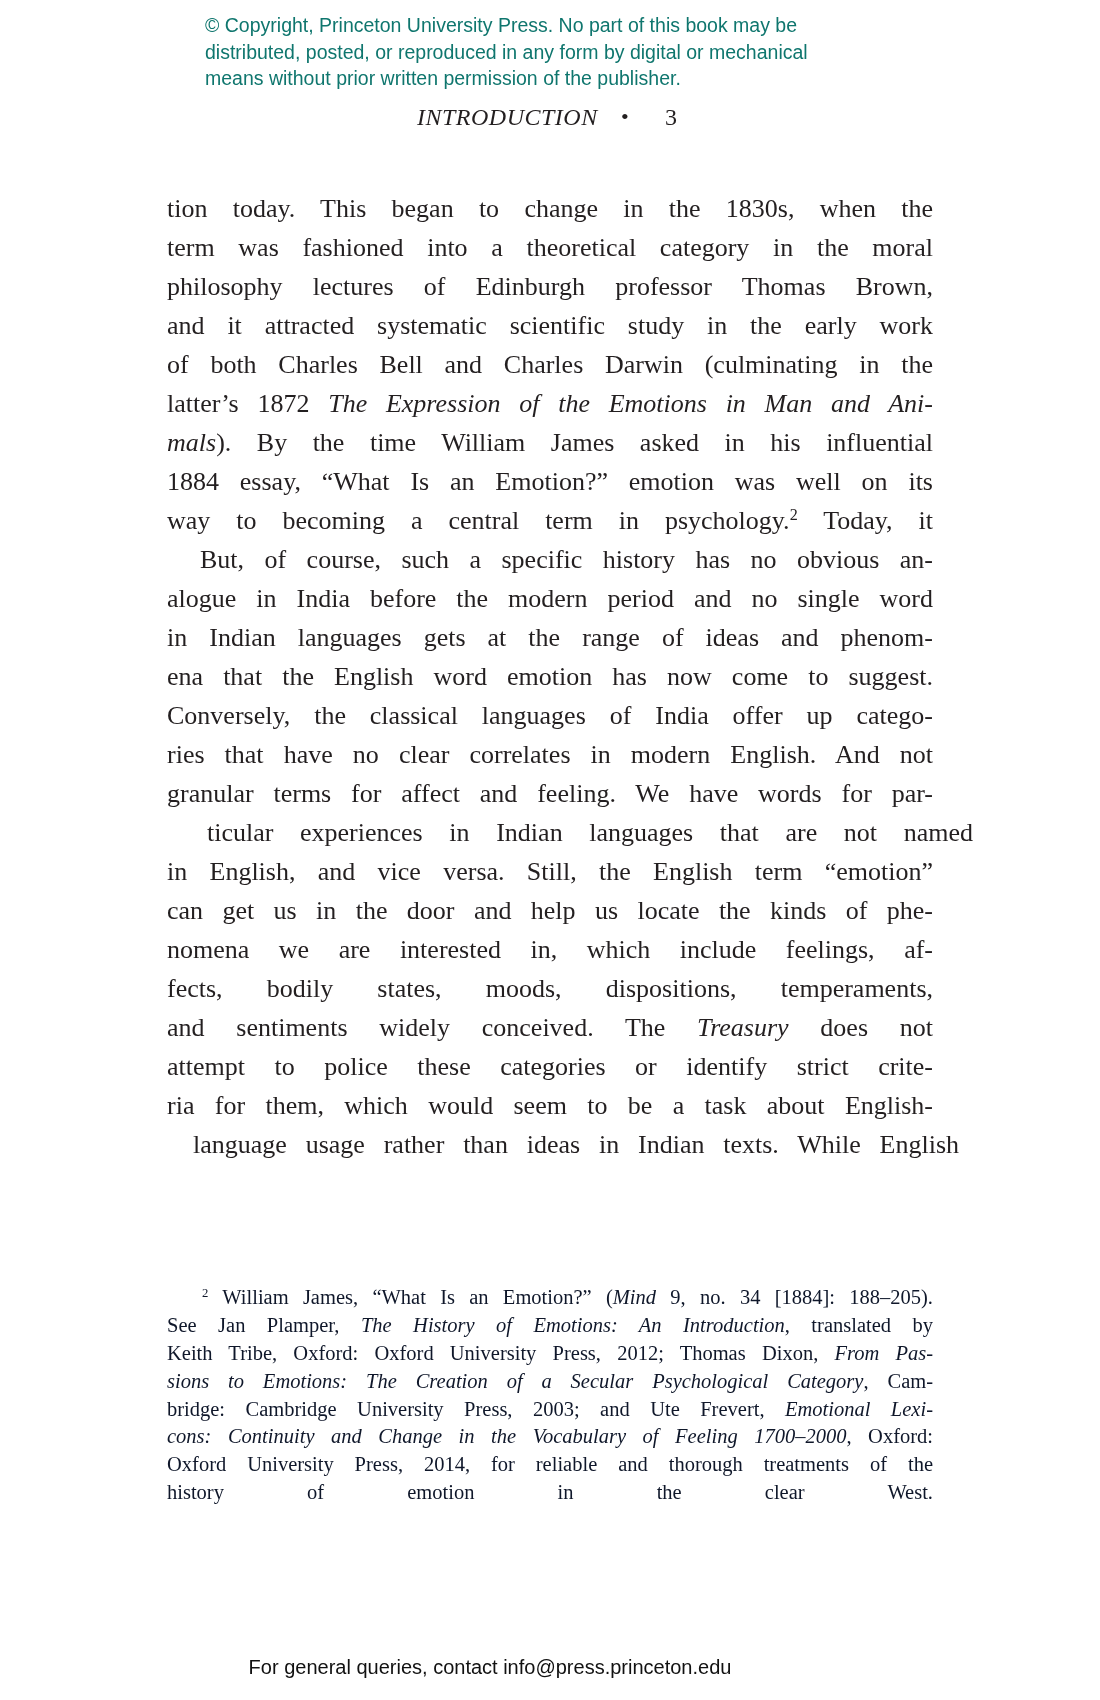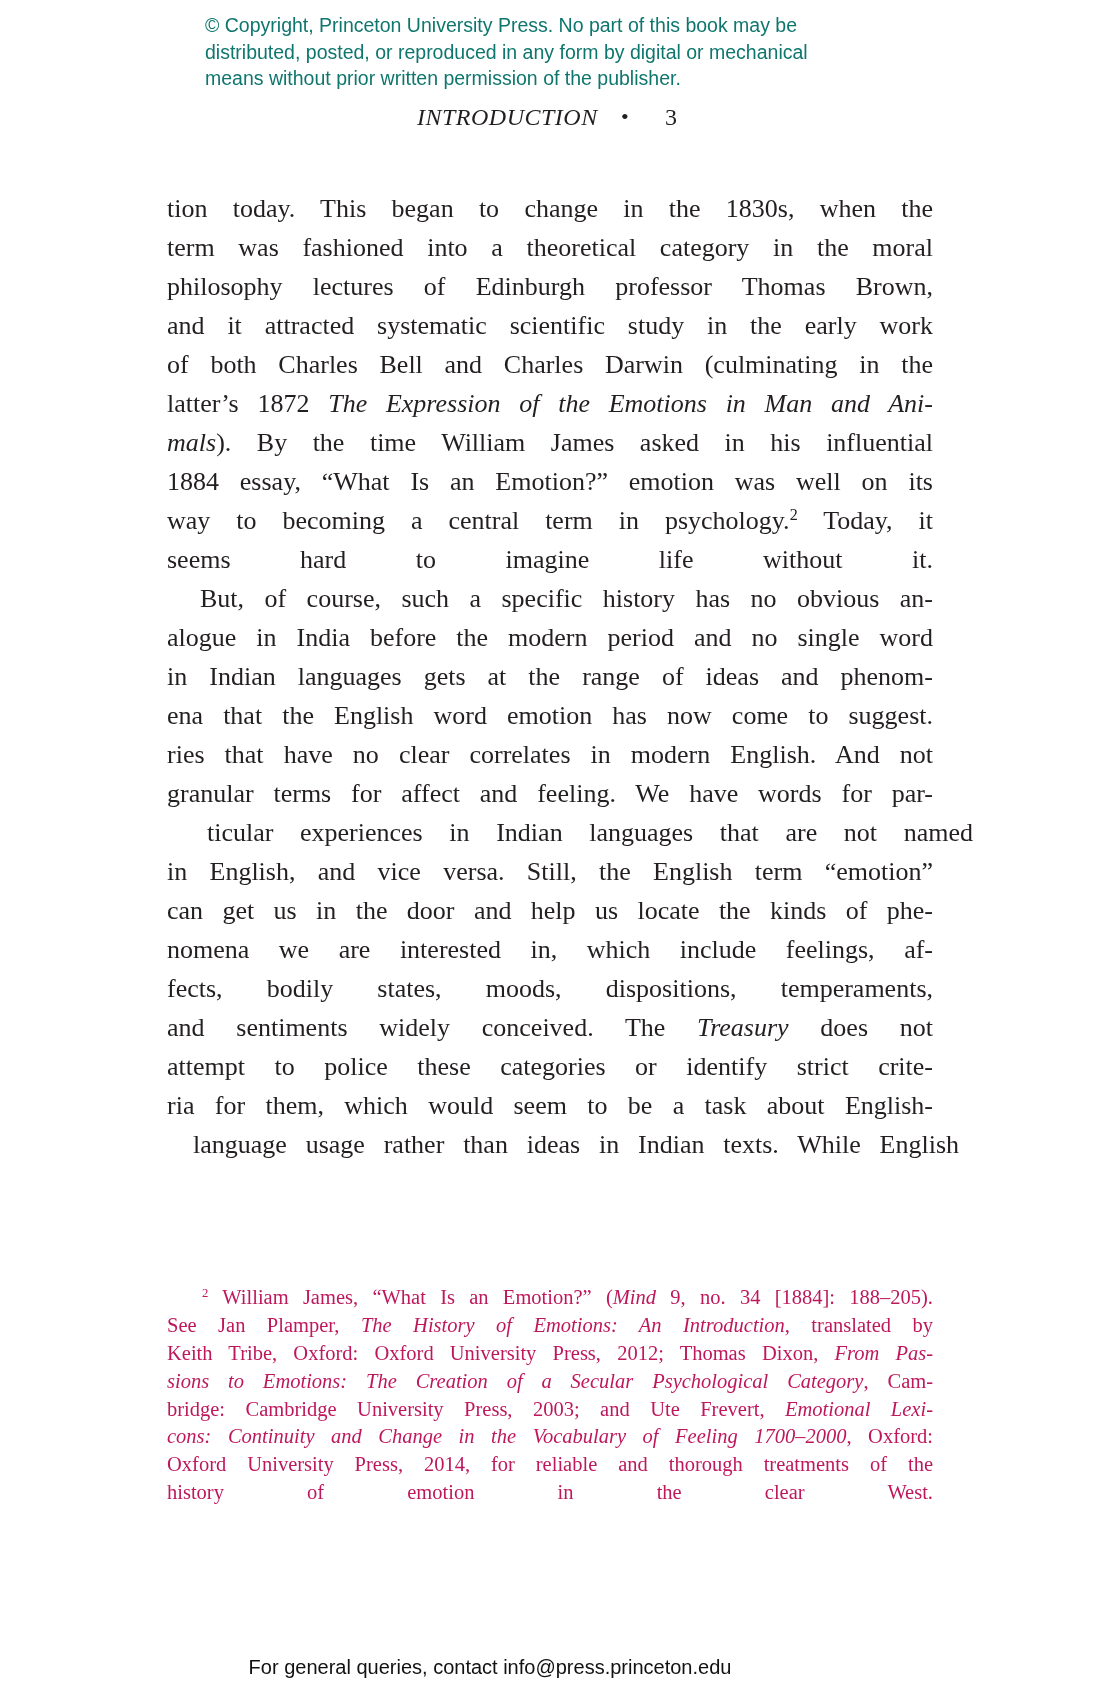--- a/index.html
+++ b/index.html
@@ -12,21 +12,21 @@
   .running-head .title { position:absolute; left:417px; }
   .running-head .bullet { position:absolute; left:621px; font-style:normal; font-size:22px; }
   .running-head .pagenum { position:absolute; left:665px; font-style:normal; }
   .body-text { position:absolute; left:167px; top:189px; width:766px;
     font-family:"Liberation Serif", serif; font-size:26px; line-height:39px; color:#231f20; }
   .line { display:block; text-align:justify; text-align-last:justify; white-space:nowrap; height:39px; overflow:visible; }
   .line.indent { padding-left:33px; }
   .line > span { white-space:normal; }
   sup { font-size:0.62em; line-height:0; vertical-align:0.55em; }
   .footnote { position:absolute; left:167px; top:1284px; width:766px;
-    font-family:"Liberation Serif", serif; font-size:20.5px; line-height:27.9px; color:#be185d; }
+    font-family:"Liberation Serif", serif; font-size:20.5px; line-height:27.9px; color:#0f172a; }
   .fline { display:block; text-align:justify; text-align-last:justify; height:27.9px; white-space:nowrap; }
   .fline.indent { padding-left:35px; }
   .footer { position:absolute; left:0; width:980px; top:1656px; text-align:center;
     font-family:"Liberation Sans", sans-serif; font-size:20px; color:#111; }
   i, em { font-style:italic; }
 </style>
 </head>
 <body>
 
 <div class="copyright">
@@ -64,36 +64,36 @@
       </div>
       <div class="line">
         <span style="display: block; white-space: nowrap; word-spacing: 19.0052px;"><i>mals</i>). By the time William James asked in his influential</span>
       </div>
       <div class="line">
         <span style="display: block; white-space: nowrap; word-spacing: 14.3094px;">1884 essay, “What Is an Emotion?” emotion was well on its</span>
       </div>
       <div class="line">
         <span style="display: block; white-space: nowrap; word-spacing: 19.4583px;">way to becoming a central term in psychology.<sup>2</sup> Today, it</span>
       </div>
-      <div class="line">
-        <span style="display: block; white-space: nowrap;">seems hard to imagine life without it.</span>
-      </div>
     </div>
   <div id="para2">
       <div class="line indent">
         <span style="display: block; white-space: nowrap; word-spacing: 13.9453px;">But, of course, such a specific history has no obvious an-</span>
       </div>
       <div class="line">
         <span style="display: block; white-space: nowrap; word-spacing: 13.4953px;">alogue in India before the modern period and no single word</span>
       </div>
       <div class="line">
         <span style="display: block; white-space: nowrap; word-spacing: 15.5203px;">in Indian languages gets at the range of ideas and phenom-</span>
       </div>
       <div class="line">
         <span style="display: block; white-space: nowrap; word-spacing: 13.5609px;">ena that the English word emotion has now come to suggest.</span>
+      </div>
+      <div class="line">
+        <span style="display: block; white-space: nowrap; word-spacing: 17.418px;">Conversely, the classical languages of India offer up catego-</span>
       </div>
       <div class="line">
         <span style="display: block; white-space: nowrap; word-spacing: 13.5687px;">ries that have no clear correlates in modern English. And not</span>
       </div>
       <div class="line">
         <span style="display: block; white-space: nowrap; word-spacing: 13.3562px;">granular terms for affect and feeling. We have words for par-</span>
       </div>
       <div class="line">
         <span style="display: block; white-space: nowrap; word-spacing: 20.127px; margin-left: 40px;">ticular experiences in Indian languages that are not named</span>
       </div>

